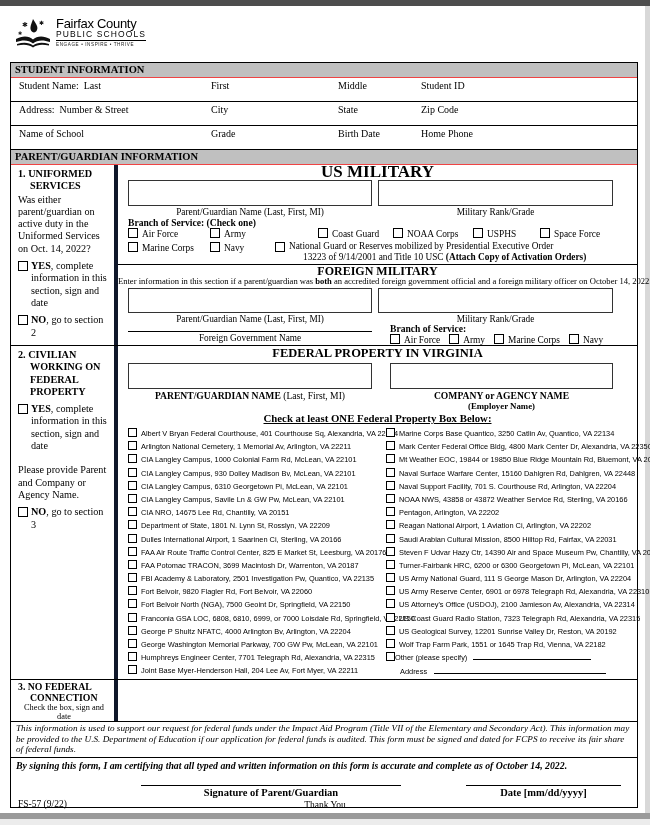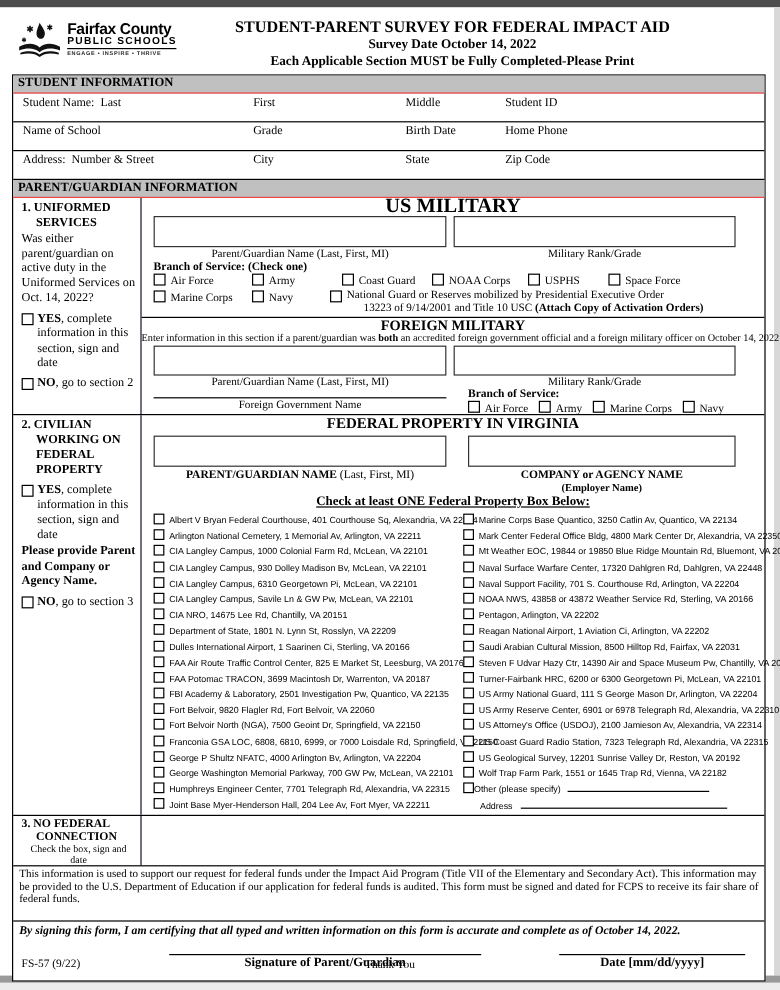--- a/index.html
+++ b/index.html
@@ -7,61 +7,61 @@
   .page{position:relative;width:650px;height:825px;background:#fff;overflow:hidden;}
 
   
   .edge-top{position:absolute;left:0;top:0;width:650px;height:6px;background:#4d4d4d;}
   .edge-right{position:absolute;right:0;top:6px;width:5px;height:807px;background:#d8d8d8;}
   .edge-bottom{position:absolute;left:0;top:813px;width:650px;height:6px;background:#9a9a9a;}
   .edge-below{position:absolute;left:0;top:819px;width:650px;height:6px;background:#ececec;}
 
   
   .doc-header{position:absolute;left:12px;top:15px;width:626px;height:46px;}
-  .logo{position:absolute;left:2px;top:2px;display:flex;align-items:flex-start;gap:4px;font-family:"Liberation Sans",sans-serif;font-weight:bold;}
+  .logo{position:absolute;left:2px;top:2px;display:flex;align-items:flex-start;gap:4px;font-family:"Liberation Sans",sans-serif;}
   .logo svg{display:block;}
   .logo-text .l1{font-size:13px;line-height:13px;letter-spacing:-0.3px;}
   .logo-text .l2{font-size:8.5px;line-height:9px;letter-spacing:1.1px;border-bottom:1px solid #000;padding-bottom:1px;}
   .logo-text .l3{font-size:4.6px;line-height:7px;letter-spacing:0.6px;color:#222;}
   .title-stack{position:absolute;left:130px;top:0;width:470px;text-align:center;font-weight:bold;}
   .title-stack .t1{font-size:13.5px;line-height:16px;}
   .title-stack .t2{font-size:11px;line-height:13px;}
   .title-stack .t3{font-size:11px;line-height:14px;}
 
   
   .frame{position:absolute;left:10px;top:62px;width:628px;border:1.5px solid #000;background:#fff;box-sizing:border-box;}
   .sec-bar{height:14px;background:#c0c0c0;border-bottom:1px solid #ef4444;font-weight:bold;font-size:10.5px;line-height:13px;padding-left:4px;}
 
   .stu-row{height:23px;border-bottom:1px solid #000;position:relative;font-size:10px;}
   .stu-row .c{position:absolute;top:2px;white-space:pre;}
   .c1{left:8px}.c2{left:200px}.c3{left:327px}.c4{left:410px}
 
   .sect{display:flex;border-bottom:1px solid #000;}
-  .sidebar{width:107px;border-right:1px solid #0f172a;padding:3px 4px 0 7px;font-size:10.2px;line-height:12.3px;box-sizing:border-box;flex:none;}
+  .sidebar{width:107px;border-right:4px solid #0f172a;padding:3px 4px 0 7px;font-size:10.2px;line-height:12.3px;box-sizing:border-box;flex:none;}
   .sb-title{font-weight:bold;padding-left:12px;text-indent:-12px;}
   .sb-q{margin-top:1px;}
   .opt{display:flex;gap:3px;margin-top:5px;}
   .opt .cb{margin-top:1px;flex:none;}
   .content{flex:1;position:relative;}
 
   .cb{display:inline-block;width:8px;height:8px;border:1px solid #000;background:#fff;vertical-align:-1px;box-sizing:content-box;}
   .cb-s{width:7px;height:7px;}
 
   .blk{position:relative;box-sizing:border-box;}
   .blk-title{position:absolute;left:0;width:100%;text-align:center;font-weight:bold;font-size:12.5px;line-height:13px;top:0;}
   .input-box{position:absolute;border:1.2px solid #333;background:#fff;box-sizing:border-box;}
   .box-label{position:absolute;text-align:center;font-size:9.3px;line-height:10px;}
 
   .br-heading{position:absolute;font-weight:bold;font-size:9.6px;}
   .br-row{position:absolute;font-size:9.4px;white-space:nowrap;}
   .br-item{display:inline-block;}
   .br-item .cb{margin-right:4px;}
   .row-us1 .br-item:nth-of-type(1){width:82px;}
   .row-us1 .br-item:nth-of-type(2){width:75px;}
-  .row-us1 .br-item:nth-of-type(3){width:75px;}
+  .row-us1 .br-item:nth-of-type(3){width:75px;margin-left:33px;}
   .row-us1 .br-item:nth-of-type(4){width:80px;}
   .row-us1 .br-item:nth-of-type(5){width:67px;}
   .row-us2 .br-item:nth-of-type(1){width:82px;}
   .row-us2 .br-item:nth-of-type(2){width:75px;}
   .row-fm .br-item{margin-right:9px;}
   .ng-wrap{position:absolute;left:157px;top:76px;width:355px;font-size:9.3px;line-height:10.5px;display:flex;gap:4px;}
   .ng-wrap .cb{margin-top:1px;flex:none;}
 
   .gov-line{position:absolute;left:10px;top:66px;width:244px;border-top:1.3px solid #000;}
   .fm-instr{position:absolute;left:0;top:12px;width:100%;text-align:center;font-size:8.55px;line-height:9px;white-space:nowrap;}
@@ -70,21 +70,21 @@
   .prop-col{position:absolute;font-family:"Liberation Sans",sans-serif;font-size:7.4px;line-height:13.2px;white-space:nowrap;}
   .prop-left{left:10px;top:81px;}
   .prop-right{left:268px;top:81px;}
   .prop-row{height:13.2px;}
   .prop-row .cb-s{margin-right:4px;}
   .u-line{display:inline-block;border-bottom:1px solid #000;height:8px;vertical-align:baseline;}
 
   .s3-statement{position:absolute;left:10px;top:5px;display:flex;gap:6px;font-weight:bold;font-size:10.8px;line-height:13px;}
   .s3-statement .cb{width:9px;height:9px;margin-top:2px;flex:none;}
 
-  .disc{border-bottom:1px solid #000;font-size:9.2px;line-height:10.6px;padding:1px 5px 12px 5px;}
+  .disc{border-bottom:1px solid #000;font-size:9.2px;line-height:10.6px;padding:1px 5px 2px 5px;font-style:italic;}
   .cert{font-weight:bold;font-style:italic;font-size:9.8px;line-height:12px;padding:2px 5px 1px 5px;}
   .sig-area{position:relative;height:34px;}
   .sig-line{position:absolute;border-top:1.4px solid #000;}
   .sig-label{position:absolute;text-align:center;font-weight:bold;font-size:10.5px;}
 
   .page-footer{position:absolute;left:0;top:799px;width:650px;font-size:9.5px;}
   .fs-num{position:absolute;left:18px;top:0;}
   .thanks{position:absolute;left:0;top:1px;width:100%;text-align:center;}
   b{font-weight:bold;}
 </style>
@@ -106,48 +106,43 @@
         <text x="4" y="18" font-size="5" fill="#111">✱</text>
         <path d="M2 22 C8 18.5 15 18.5 19 22.5 C23 18.5 30 18.5 36 22 L36 25 C29 22.5 23 23 19 26.5 C15 23 9 22.5 2 25 Z" fill="#111"></path>
         <path d="M3 27 C10 25 15 25.5 19 28.5 C23 25.5 28 25 35 27 L35 28.5 C28 27 23 27.5 19 30.5 C15 27.5 10 27 3 28.5 Z" fill="#111"></path>
       </svg>
       <div class="logo-text">
         <div class="l1">Fairfax County</div>
         <div class="l2">PUBLIC SCHOOLS</div>
         <div class="l3">ENGAGE • INSPIRE • THRIVE</div>
       </div>
     </div>
-    <div class="title-stack">
-      <div class="t1">STUDENT-PARENT SURVEY FOR FEDERAL IMPACT AID</div>
-      <div class="t2">Survey Date October 14, 2022</div>
-      <div class="t3">Each Applicable Section MUST be Fully Completed-Please Print</div>
-    </div>
   </div>
 
   <div class="frame">
 
     <div class="sec-bar" style="background: rgb(192, 192, 192);">STUDENT INFORMATION</div>
 
     <div class="stu-row">
       <span class="c c1">Student Name:  Last</span>
       <span class="c c2">First</span>
       <span class="c c3">Middle</span>
       <span class="c c4">Student ID</span>
     </div>
     <div class="stu-row">
+      <span class="c c1">Address:  Number &amp; Street</span>
+      <span class="c c2">City</span>
+      <span class="c c3">State</span>
+      <span class="c c4">Zip Code</span>
+    </div>
+    <div class="stu-row">
       <span class="c c1">Name of School</span>
       <span class="c c2">Grade</span>
       <span class="c c3">Birth Date</span>
       <span class="c c4">Home Phone</span>
-    </div>
-    <div class="stu-row">
-      <span class="c c1">Address:  Number &amp; Street</span>
-      <span class="c c2">City</span>
-      <span class="c c3">State</span>
-      <span class="c c4">Zip Code</span>
     </div>
 
     <div class="sec-bar" style="background: rgb(192, 192, 192);">PARENT/GUARDIAN INFORMATION</div>
 
     <div class="sect">
       <div class="sidebar">
         <div class="sb-title">1. UNIFORMED SERVICES</div>
         <div class="sb-q">Was either parent/guardian on active duty in the Uniformed Services on Oct. 14, 2022?</div>
         <div class="opt">
           <span class="cb"></span>
@@ -199,21 +194,21 @@
       </div>
     </div>
 
     <div class="sect">
       <div class="sidebar">
         <div class="sb-title">2. CIVILIAN WORKING ON FEDERAL PROPERTY</div>
         <div class="opt">
           <span class="cb"></span>
           <span class="opt-text"><b>YES</b><span>, complete information in this section, sign and date</span></span>
         </div>
-        <div style="font-weight:bold;margin-top:2px;">Please provide Parent and Company or Agency Name.</div>
+        <div style="font-weight:normal;margin-top:12px;">Please provide Parent and Company or Agency Name.</div>
         <div class="opt">
           <span class="cb"></span>
           <span class="opt-text"><b>NO</b><span>, go to section 3</span></span>
         </div>
       </div>
       <div class="content">
         <div class="blk" style="height:333px;">
           <div class="blk-title" style="font-size:12.5px;top:1px;">FEDERAL PROPERTY IN VIRGINIA</div>
           <div class="input-box" style="left:10px;top:17px;width:244px;height:26px;"></div>
           <div class="input-box" style="left:272px;top:17px;width:223px;height:26px;"></div>
@@ -240,21 +235,21 @@
               <div class="prop-row"><span class="cb cb-s"></span><span>George P Shultz NFATC, 4000 Arlington Bv, Arlington, VA 22204</span></div>
               <div class="prop-row"><span class="cb cb-s"></span><span>George Washington Memorial Parkway, 700 GW Pw, McLean, VA 22101</span></div>
               <div class="prop-row"><span class="cb cb-s"></span><span>Humphreys Engineer Center, 7701 Telegraph Rd, Alexandria, VA 22315</span></div>
               <div class="prop-row"><span class="cb cb-s"></span><span>Joint Base Myer-Henderson Hall, 204 Lee Av, Fort Myer, VA 22211</span></div>
             </div>
           <div class="prop-col prop-right">
 
           <div class="prop-row"><span class="cb cb-s"></span><span>Marine Corps Base Quantico, 3250 Catlin Av, Quantico, VA 22134</span></div>
               <div class="prop-row"><span class="cb cb-s"></span><span>Mark Center Federal Office Bldg, 4800 Mark Center Dr, Alexandria, VA 22350</span></div>
               <div class="prop-row"><span class="cb cb-s"></span><span>Mt Weather EOC, 19844 or 19850 Blue Ridge Mountain Rd, Bluemont, VA 20135</span></div>
-              <div class="prop-row"><span class="cb cb-s"></span><span>Naval Surface Warfare Center, 17320 Dahlgren Rd, Dahlgren, VA 22448</span></div>
+              <div class="prop-row"><span class="cb cb-s"></span><span>Naval Surface Warfare Center, 15160 Dahlgren Rd, Dahlgren, VA 22448</span></div>
               <div class="prop-row"><span class="cb cb-s"></span><span>Naval Support Facility, 701 S. Courthouse Rd,  Arlington, VA 22204</span></div>
               <div class="prop-row"><span class="cb cb-s"></span><span>NOAA NWS, 43858 or 43872 Weather Service Rd, Sterling, VA 20166</span></div>
               <div class="prop-row"><span class="cb cb-s"></span><span>Pentagon, Arlington, VA 22202</span></div>
               <div class="prop-row"><span class="cb cb-s"></span><span>Reagan National Airport, 1 Aviation Ci, Arlington, VA 22202</span></div>
               <div class="prop-row"><span class="cb cb-s"></span><span>Saudi Arabian Cultural Mission, 8500 Hilltop Rd, Fairfax, VA 22031</span></div>
               <div class="prop-row"><span class="cb cb-s"></span><span>Steven F Udvar Hazy Ctr, 14390 Air and Space Museum Pw, Chantilly, VA 20151</span></div>
               <div class="prop-row"><span class="cb cb-s"></span><span>Turner-Fairbank HRC, 6200 or 6300 Georgetown Pi, McLean, VA 22101</span></div>
               <div class="prop-row"><span class="cb cb-s"></span><span>US Army National Guard, 111 S George Mason Dr, Arlington, VA 22204</span></div>
               <div class="prop-row"><span class="cb cb-s"></span><span>US Army Reserve Center, 6901 or 6978 Telegraph Rd, Alexandria, VA 22310</span></div>
               <div class="prop-row"><span class="cb cb-s"></span><span>US Attorney's Office (USDOJ), 2100 Jamieson Av, Alexandria, VA 22314</span></div>

